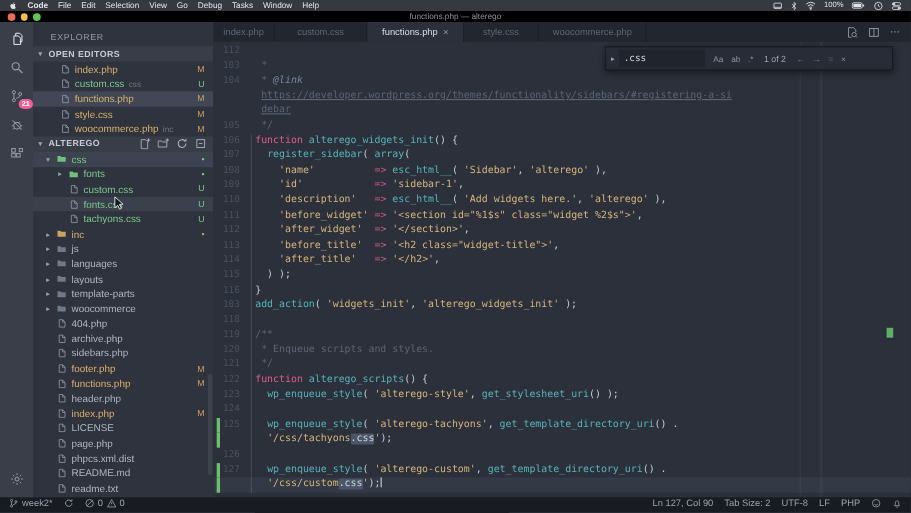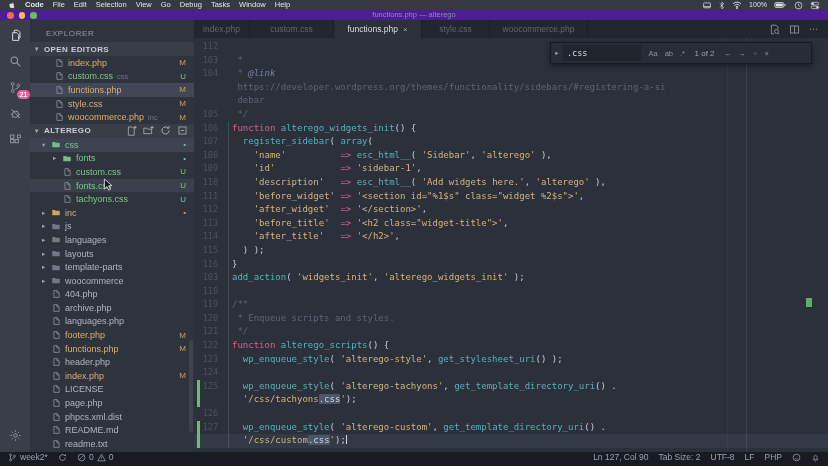--- a/index.html
+++ b/index.html
@@ -5,21 +5,21 @@
 *{margin:0;padding:0;box-sizing:border-box}
 html,body{width:828px;height:466px;overflow:hidden}
 body{position:relative;background:#2b303b;font-family:"Liberation Sans",sans-serif;-webkit-font-smoothing:antialiased}
 .ic{display:inline-flex;align-items:center;justify-content:center}
 
 .menubar{height:10px;display:flex;align-items:center;gap:9px;padding:4px 8px;background:#36393f;color:#e2e5ea;font-size:7.5px;line-height:10px}
 .mitem{white-space:nowrap}.mitem.bold{font-weight:bold}
 .mright{margin-left:auto;display:flex;align-items:center;gap:7px;color:#dfe3e8}
 .mtext{font-size:7px}
 
-.titlebar{height:10px;background:#4c1d95;position:relative}
+.titlebar{height:10px;background:#000000;position:relative}
 .lights{position:absolute;left:7px;top:2px;display:flex;gap:5px}
 .light{width:6.5px;height:6.5px;border-radius:50%;display:inline-block}
 .l-close{background:#ee6a5f}.l-min{background:#f5bd4f}.l-max{background:#61c454}
 .title{text-align:center;font-size:7.5px;color:#8b919c;line-height:10px}
 
 .main{display:flex;height:432px}
 .activitybar{width:30px;background:#3a3e48;display:flex;flex-direction:column;align-items:center;padding-top:8px}
 .ab-item{height:14px;margin-bottom:12px;color:#959dab;position:relative;display:flex;align-items:center;justify-content:center}
 .ab-item.active{color:#e8ecf2}
 .ab-badge{position:absolute;right:-8px;bottom:-5px;background:#ec5f97;color:#fff;font-size:6.5px;line-height:9px;padding:0 2.5px;border-radius:5px;font-weight:bold}
@@ -56,21 +56,21 @@
 .rows{position:absolute;top:2px;left:0;right:0;z-index:2}
 .row{display:flex;height:13.6px;line-height:13.6px;font-size:9px}
 .row.cur{background:rgba(130,145,170,.10)}
 .gbar{width:3px;margin-left:3px;flex:none}
 .gbar.on{background:#6cbf6c}
 .num{width:18px;flex:none;text-align:right;color:#495261;font-size:8.5px}
 .code{margin-left:14px;white-space:pre;flex:none}
 .tk-p{color:#c3ccdc}.tk-k{color:#de5d83}.tk-f{color:#58b3b9}.tk-s{color:#d5b57c}
 .tk-o{color:#de5d83}.tk-c{color:#5b6575}
 .tk-ct{color:#7386a0;font-style:italic}
-.tk-lk{color:#5b6575;}
+.tk-lk{color:#5b6575;text-decoration:underline}
 .tk-hl{color:#d3d8e2;background:#4c5669;border-radius:1px}
 .caret{display:inline-block;width:1px;height:9px;background:#cfd6e2;vertical-align:-1px}
 .ruler{position:absolute;top:0;bottom:0;width:1px;z-index:1}
 .r1{left:533px;background:rgba(255,255,255,.04)}
 .r2{left:552px;background:rgba(120,150,190,.18)}
 .modline{position:absolute;left:34px;top:84px;height:326px;width:1px;background:#3f4d5c;z-index:1}
 .ovr-green{position:absolute;right:16px;top:260px;width:6px;height:9px;background:#5fae67;z-index:3}
 
 .find{position:absolute;top:4px;right:16px;width:262px;height:22px;background:#272c36;border:1px solid #171a20;box-shadow:0 2px 6px rgba(0,0,0,.45);display:flex;align-items:center;font-size:8.5px;color:#8a93a3;z-index:10;font-family:"Liberation Sans",sans-serif}
 .fchev{width:12px;text-align:center;font-size:6.5px;color:#9aa2b0;flex:none}
@@ -417,21 +417,21 @@
         <span class="fname ">archive.php</span>
       </div>
       <div class="sb-row tree" style="padding-left:12px">
         <span class="tchev"></span>
         <span class="ic fi">
           <svg viewBox="0 0 12 12" width="9" height="10" fill="none" stroke="currentColor">
             <path d="M2.5 1.5h4.2l2.8 2.8v6.2h-7z"></path>
             <path d="M6.5 1.5v3h3"></path>
           </svg>
         </span>
-        <span class="fname ">languages.php</span>
+        <span class="fname ">sidebars.php</span>
       </div>
       <div class="sb-row tree" style="padding-left:12px">
         <span class="tchev"></span>
         <span class="ic fi">
           <svg viewBox="0 0 12 12" width="9" height="10" fill="none" stroke="currentColor">
             <path d="M2.5 1.5h4.2l2.8 2.8v6.2h-7z"></path>
             <path d="M6.5 1.5v3h3"></path>
           </svg>
         </span>
         <span class="fname orange">footer.php</span>

